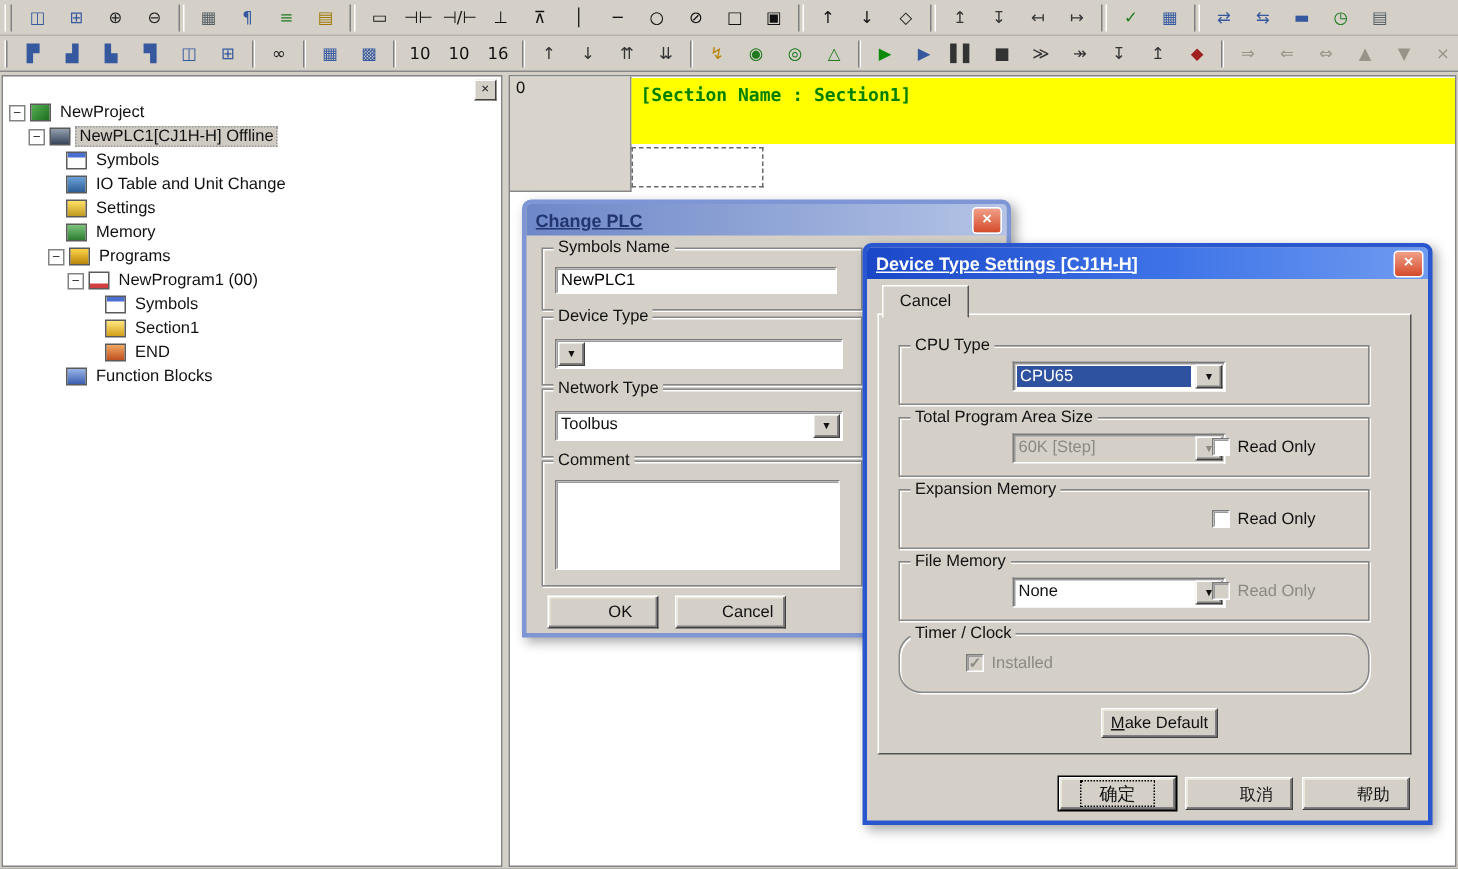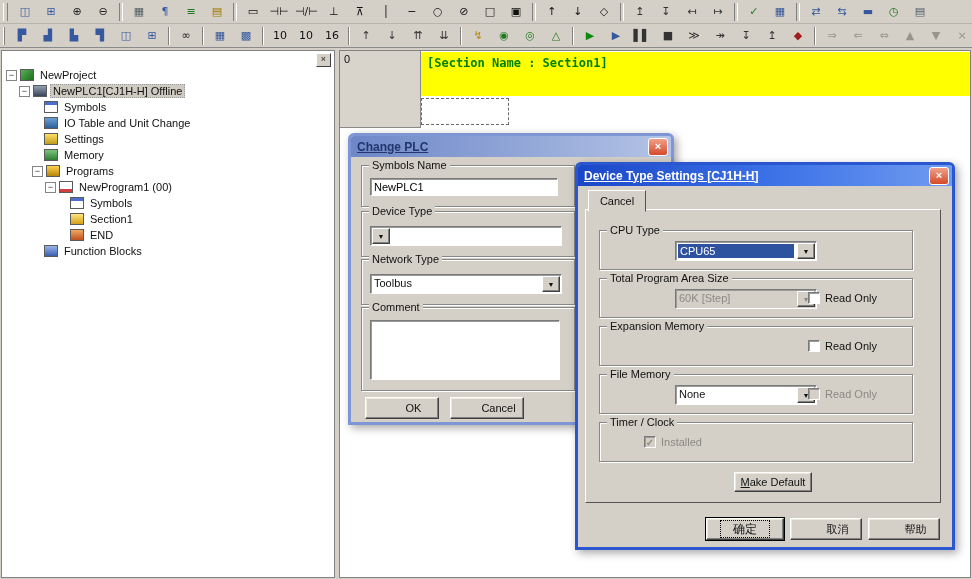--- a/index.html
+++ b/index.html
@@ -121,21 +121,21 @@
   .btn-ok{left:14px;top:240px;width:74px;height:22px;}
   .btn-cancel{left:99px;top:240px;width:74px;height:22px;}
 
   
   .tab{position:absolute;left:10px;top:4px;width:56px;height:20px;background:#d4d0c8;
        border:1px solid;border-color:#ffffff #545454 #d4d0c8 #ffffff;z-index:2;
        display:flex;align-items:center;justify-content:center;font-size:11px;}
   .page{position:absolute;left:7px;top:23px;width:356px;height:294px;background:#d4d0c8;
         border:1px solid;border-color:#ffffff #545454 #545454 #ffffff;box-sizing:border-box;}
   .page .group{left:13px;width:312px;height:38px;}
-  .g-cpu{top:20px;}  .g-pa{top:68px;}  .g-em{top:116px;}  .g-fm{top:164px;}  .g-tc{top:212px;}
+  .g-cpu{top:20px;}  .g-pa{top:68px;}  .g-em{top:116px;}  .g-fm{top:164px;}  .g-tc{top:212px;border-radius:15px;}
   .page .combo{left:44px;top:10px;width:142px;margin-left:31px;}
   .page .cb{left:208px;top:13px;}
   .g-tc .cb{left:44px;top:13px;}
   .btn-mkdef{left:148px;top:262px;width:78px;height:20px;}
   .btn-confirm{left:128px;top:332px;width:78px;height:22px;}
   .btn-cancel2{left:212px;top:332px;width:72px;height:22px;}
   .btn-help{left:290px;top:332px;width:72px;height:22px;}
 </style>
 </head>
 <body>

